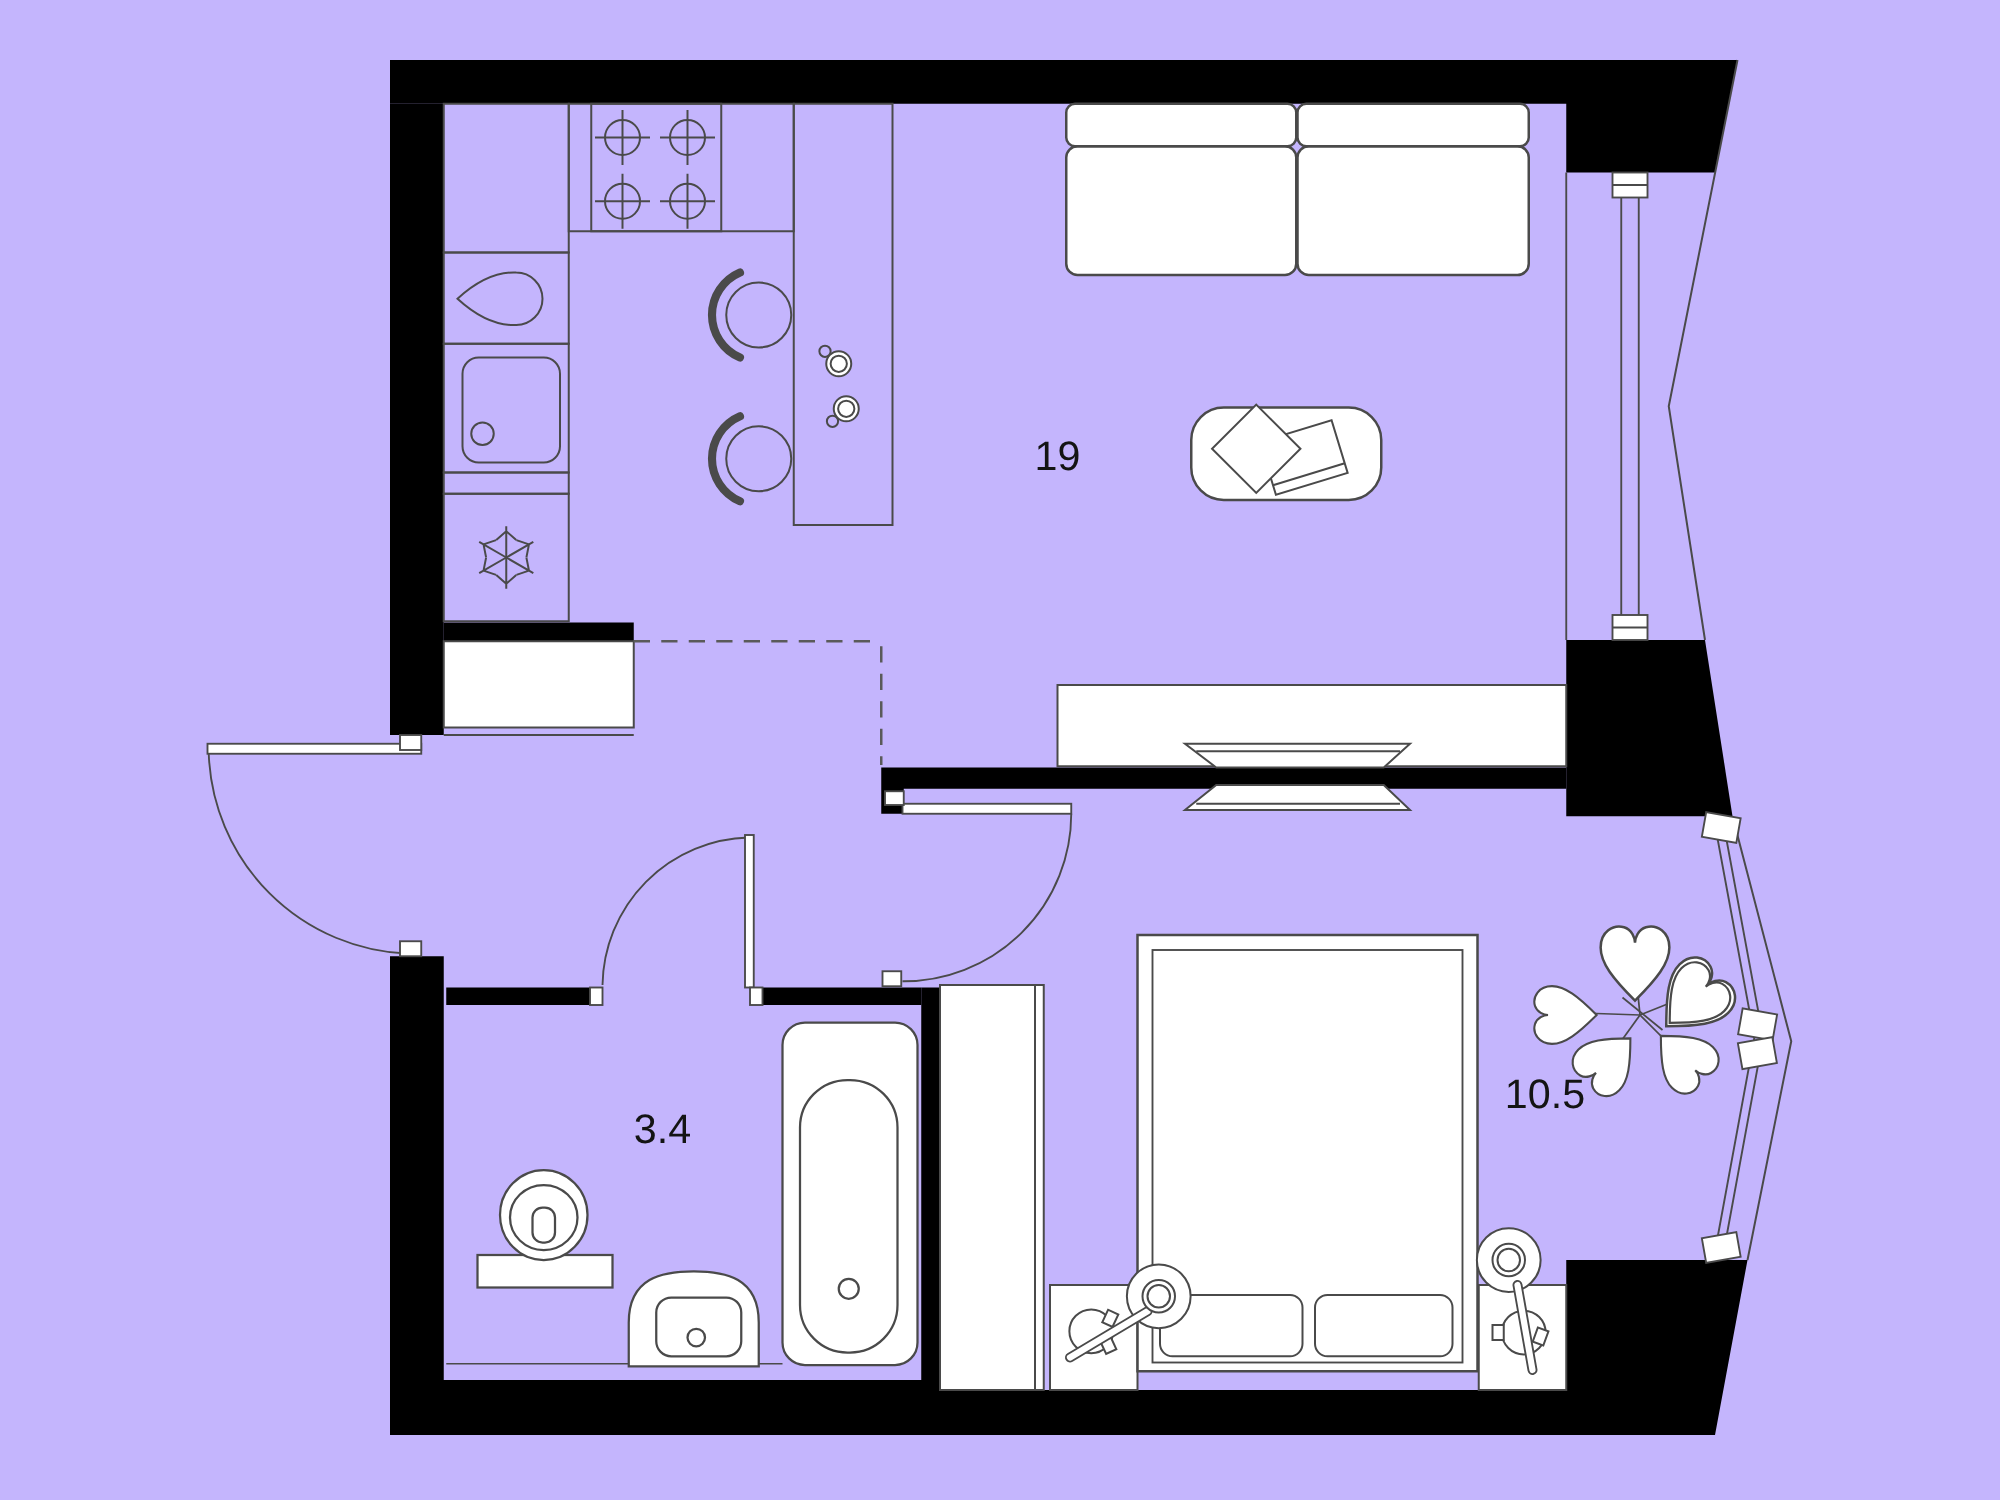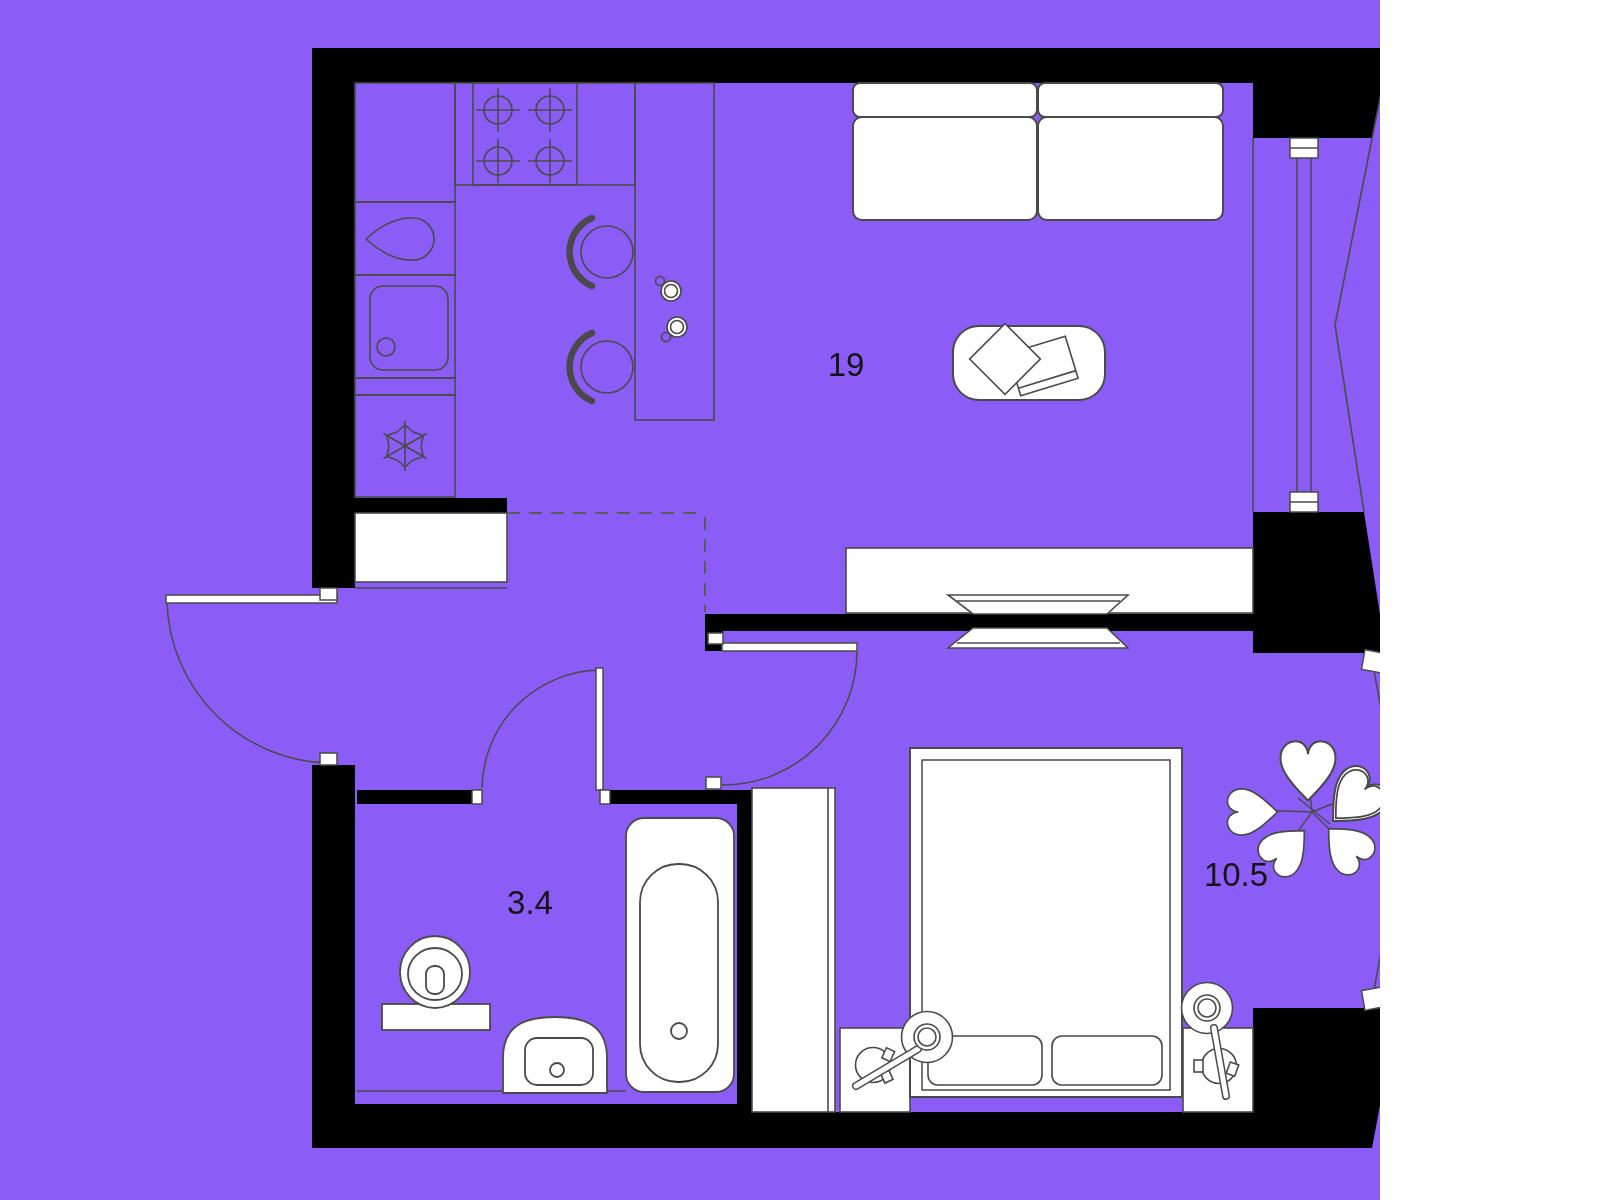--- a/index.html
+++ b/index.html
@@ -1,16 +1,16 @@
 <!DOCTYPE html>
 <html><head>
 <meta charset="utf-8">
 <style>
   html,body{margin:0;padding:0;background:#ffffff;}
-  .stage{position:relative;width:1380px;height:1200px;background:#8b5cf6;overflow:hidden;
+  .stage{position:relative;width:1600px;height:1200px;background:#c4b5fd;overflow:hidden;
          font-family:"Liberation Sans", sans-serif;}
   svg{display:block;}
   text.room-label{font-family:"Liberation Sans", sans-serif;font-size:33px;fill:#141414;
                   text-anchor:middle;}
 </style>
 </head>
 <body>
 
 <div class="stage">
 <svg width="1600" height="1200" viewBox="0 0 1600 1200">

